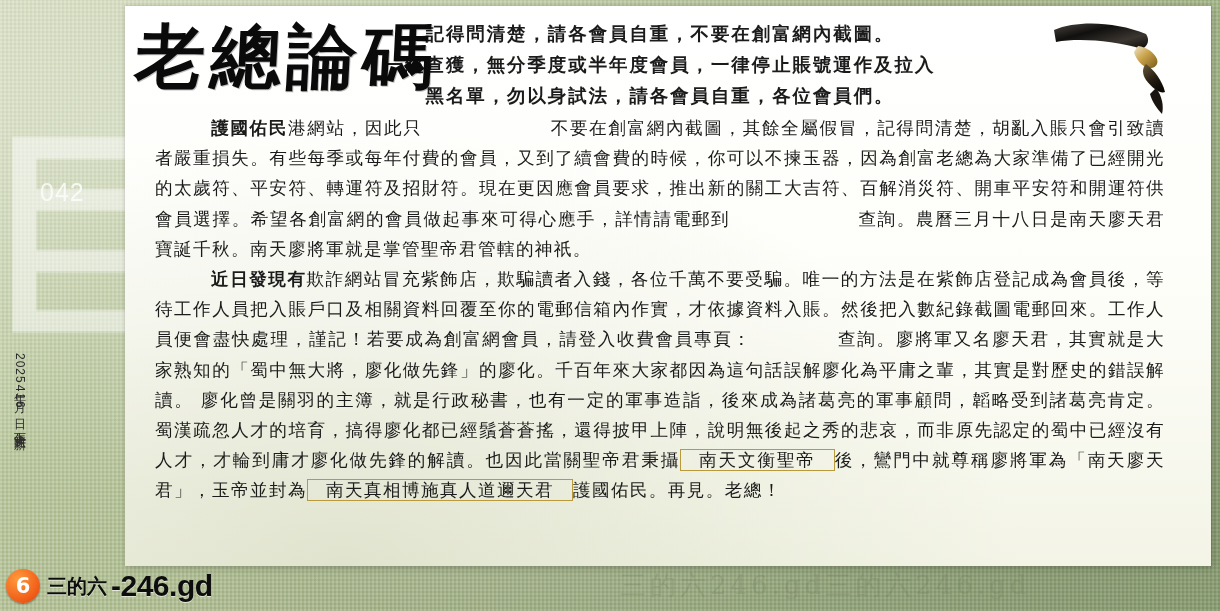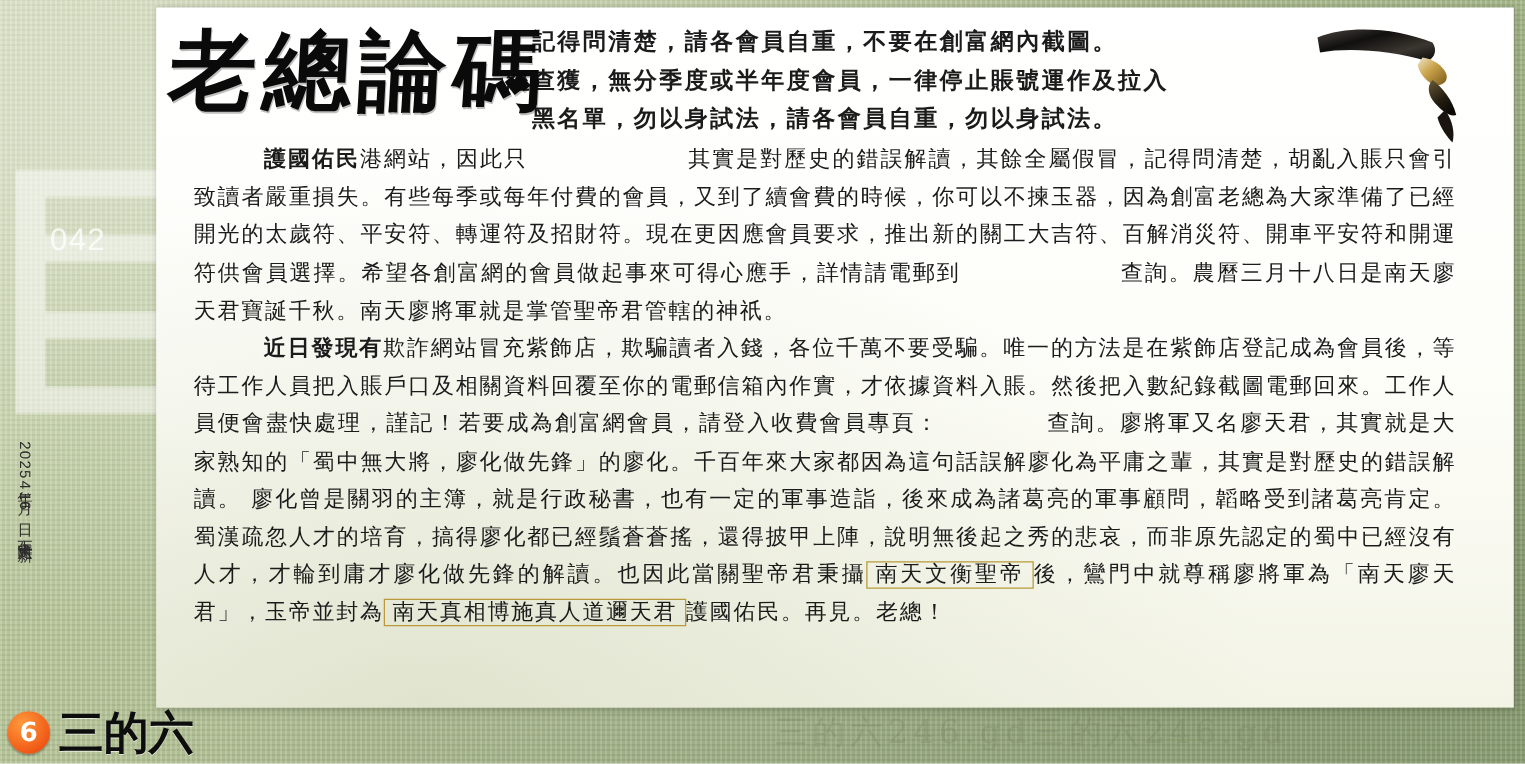--- a/index.html
+++ b/index.html
@@ -143,21 +143,21 @@
     letter-spacing: 2px;
     line-height: 31px;
     padding: 0 18px 2px 18px;
   }
   .lead .hl { font-weight: bold; }
   .body-p { text-indent: 0; }
   .indent { display: inline-block; width: 56px; }
   .b { font-weight: bold; }
   .boxed {
     border: 1px solid #b89a3a;
-    padding: 0 6px;
+    padding: 0 18px;
   }
   .gap { display: inline-block; width: 128px; }
   .gap-sm { display: inline-block; width: 86px; }
 
   
   .watermark {
     position: absolute;
     left: 0;
     bottom: 0;
     height: 50px;
@@ -176,21 +176,21 @@
     font-weight: bold;
     display: flex;
     align-items: center;
     justify-content: center;
     margin-left: 6px;
     font-family: "DejaVu Sans", sans-serif;
     box-shadow: 0 1px 2px rgba(0,0,0,0.4);
   }
   .wm-text {
     margin-left: 7px;
-    font-size: 36px;
+    font-size: 20px;
     font-weight: bold;
     color: #0d0d0d;
     font-family: "DejaVu Serif", serif;
     letter-spacing: 0px;
     text-shadow: 0 1px 0 rgba(255,255,255,0.6);
   }
   .wm-url {
     margin-left: 4px;
     font-size: 30px;
     font-weight: bold;
@@ -248,32 +248,33 @@
     <path d="M16 12 C40 2 78 4 108 16 C112 22 110 28 104 31 C74 22 40 20 18 24 Z" fill="url(#bg1)"></path>
     <path d="M100 28 C108 29 116 34 119 41 C121 47 116 51 110 50 C104 48 98 42 96 34 Z" fill="url(#bg2)"></path>
     <path d="M108 46 C116 52 124 62 127 74 C122 76 114 70 108 62 C104 56 104 50 108 46 Z" fill="url(#bg3)"></path>
     <path d="M118 70 C124 78 126 88 124 96 C120 92 114 84 112 76 Z" fill="#1a1410"></path>
   </svg>
 
   <div class="article">
     <p class="lead">
       <span class="hl">記得問清楚</span><span>，請各會員自重，不要在創富網內截圖。</span><br>
       <span>一經查獲，無分季度或半年度會員，一律停止賬號運作及拉入</span><br>
-      <span>黑名單，勿以身試法，請各會員自重，</span><span>勿以身試法。</span>
+      <span>黑名單，勿以身試法，請各會員自重，</span><span>各位會員們。</span>
     </p>
 
     <p class="body-p">
-      <span class="indent"></span><span class="b">護國佑民</span><span>港網站，因此只</span><span class="gap"></span><span>其實是對歷史的錯誤解讀，其餘全屬</span><span>假冒，記得問清楚，胡亂入賬只會引致讀者嚴重損失。有些每季或每年付費的會員，又到了續會費的時候，你可以不揀玉器，因為創富老總為大家準備了已經開光的太歲符、平安符、轉運符及招財符。現在更因應會員要求，推出新的關工大吉符、百解消災符、開車平安符和開運符供會員選擇。希望各創富網的會員做起事來可得心應手，詳情請電郵到</span><span class="gap"></span><span>查詢。農曆三月十八日是南天廖天君寶誕千秋。南天廖將軍就是掌管聖帝君管轄的神祇。</span>
+      <span class="indent"></span><span class="b">護國佑民</span><span>港網站，因此只</span><span class="gap"></span><span>不要在創富網內截圖，其餘全屬</span><span>假冒，記得問清楚，胡亂入賬只會引致讀者嚴重損失。有些每季或每年付費的會員，又到了續會費的時候，你可以不揀玉器，因為創富老總為大家準備了已經開光的太歲符、平安符、轉運符及招財符。現在更因應會員要求，推出新的關工大吉符、百解消災符、開車平安符和開運符供會員選擇。希望各創富網的會員做起事來可得心應手，詳情請電郵到</span><span class="gap"></span><span>查詢。農曆三月十八日是南天廖天君寶誕千秋。南天廖將軍就是掌管聖帝君管轄的神祇。</span>
     </p>
 
     <p class="body-p">
       <span class="indent"></span><span class="b">近日發現有</span><span>欺詐網站冒充紫飾店，欺騙讀者入錢，各位千萬不要受騙。唯一的方法是在紫飾店登記成為會員後，等待工作人員把入賬戶口及相關資料回覆至你的電郵信箱內作實，才依據資料入賬。然後把入數紀錄截圖電郵回來。工作人員便會盡快處理，謹記！若要成為創富網會員，請登入收費會員專頁：</span><span class="gap-sm"></span><span>查詢。廖將軍又名廖天君，其實就是大家熟知的「蜀中無大將，廖化做先鋒」的廖化。千百年來大家都因為這句話誤解廖化為平庸之輩，其實是對歷史的錯誤解讀。 廖化曾是關羽的主簿，就是行政秘書，也有一定的軍事造詣，後來成為諸葛亮的軍事顧問，韜略受到諸葛亮肯定。蜀漢疏忽人才的培育，搞得廖化都已經鬚蒼蒼搖，還得披甲上陣，說明無後起之秀的悲哀，而非原先認定的蜀中已經沒有人才，才輪到庸才廖化做先鋒的解讀。也因此當關聖帝君秉攝</span><span class="boxed">南天文衡聖帝</span><span>後，鸞門中就尊稱廖將軍為「南天廖天君」，玉帝並封為</span><span class="boxed">南天真相博施真人道邇天君</span><span>護國佑民。再見。老總！</span>
     </p>
   </div>
 
   <div class="wm-ghost">三的六246.gd三的六246.gd</div>
 
   <div class="watermark">
     <div class="wm-logo">6</div>
     <div class="wm-text">三的六</div>
+    <div class="wm-url">-246.gd</div>
   </div>
 
 </div>
 
 </body></html>

